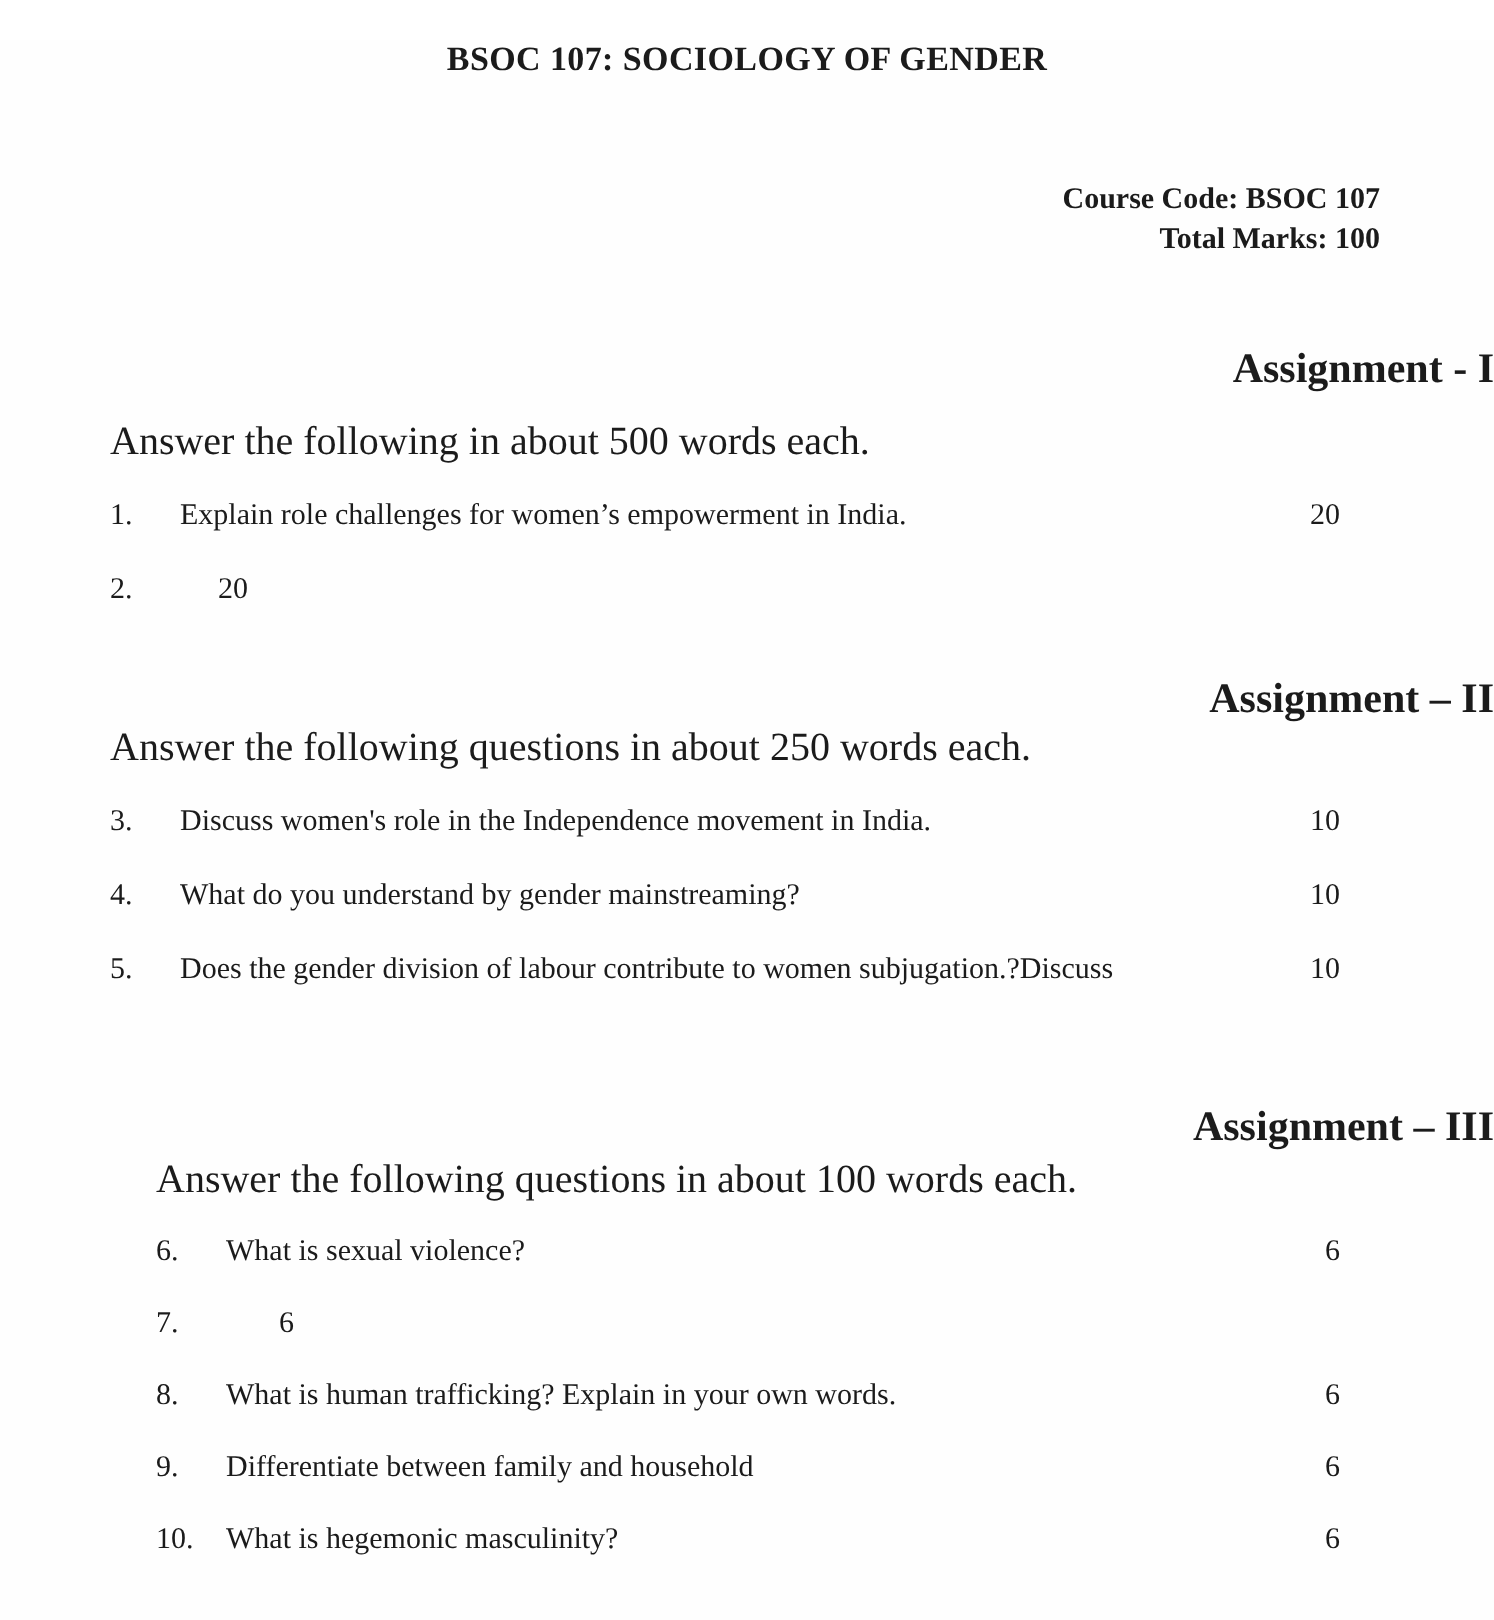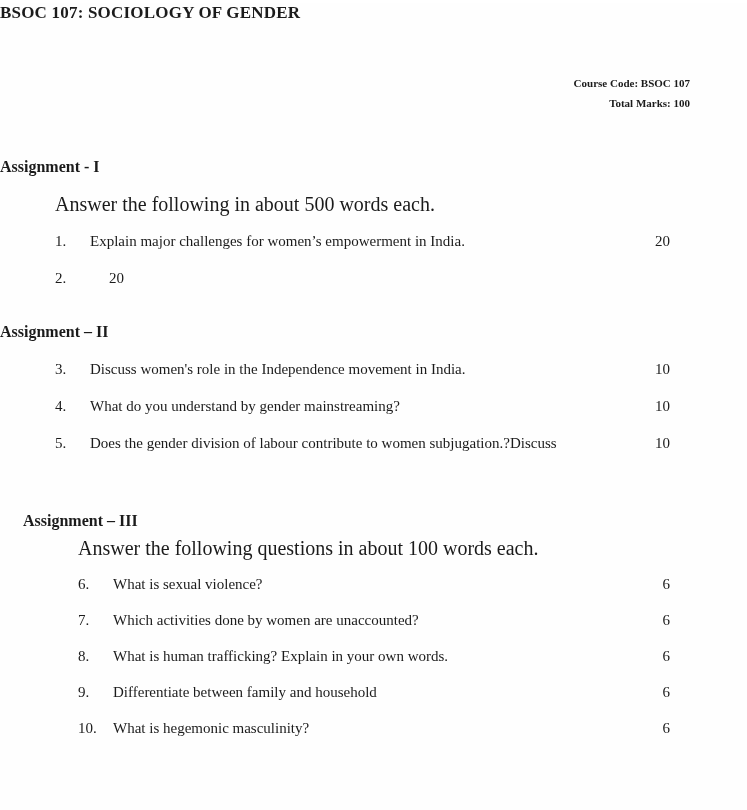--- a/index.html
+++ b/index.html
@@ -11,40 +11,40 @@
     font-family: "Liberation Serif", "DejaVu Serif", serif;
     color: #1b1b1b;
   }
   .page {
     width: 747px;
     height: 810px;
     background: #fefefe;
     position: relative;
   }
   .title {
-    margin-top: 3px;
+    margin-top: 20px;
     font-size: 17px;
     line-height: 20px;
     font-weight: bold;
-    text-align: left;
+    text-align: center;
     letter-spacing: 0.2px;
   }
   .meta {
     margin-top: 51px;
     margin-right: 57px;
     text-align: right;
     font-weight: bold;
-    font-size: 11px;
+    font-size: 15px;
   }
   .meta-line { line-height: 19.5px; }
   .section-heading {
-    font-size: 16px;
+    font-size: 21px;
     line-height: 20px;
     font-weight: bold;
-    text-align: left;
+    text-align: right;
   }
   .instruction {
     font-size: 20px;
     line-height: 20px;
     margin-left: 55px;
     margin-right: 77px;
   }
   .q-row {
     display: flex;
     margin-left: 55px;
@@ -76,33 +76,34 @@
     <div class="meta-line">Total Marks: 100</div>
   </div>
 
   <div id="sections">
   <section class="section s1">
     <h2 class="section-heading">Assignment - I</h2>
     <p class="instruction">Answer the following in about 500 words each.</p>
     <div class="questions">
   <div class="q-row">
     <span class="q-num">1.</span>
-    <span class="q-text">Explain major challenges for women’s empowerment in India.</span>
+    <span class="q-text">Explain role challenges for women’s empowerment in India.</span>
     <span class="q-marks">20</span>
   </div>
 
   <div class="q-row">
     <span class="q-num">2.</span>
     <span class="q-marks">20</span>
   </div>
 </div>
   </section>
 
   <section class="section s2">
     <h2 class="section-heading">Assignment – II</h2>
+    <p class="instruction">Answer the following questions in about 250 words each.</p>
     <div class="questions">
   <div class="q-row">
     <span class="q-num">3.</span>
     <span class="q-text">Discuss women's role in the Independence movement in India.</span>
     <span class="q-marks">10</span>
   </div>
 
   <div class="q-row">
     <span class="q-num">4.</span>
     <span class="q-text">What do you understand by gender mainstreaming?</span>
@@ -122,21 +123,20 @@
     <p class="instruction">Answer the following questions in about 100 words each.</p>
     <div class="questions">
   <div class="q-row">
     <span class="q-num">6.</span>
     <span class="q-text">What is sexual violence?</span>
     <span class="q-marks">6</span>
   </div>
 
   <div class="q-row">
     <span class="q-num">7.</span>
-    <span class="q-text">Which activities done by women are unaccounted?</span>
     <span class="q-marks">6</span>
   </div>
 
   <div class="q-row">
     <span class="q-num">8.</span>
     <span class="q-text">What is human trafficking? Explain in your own words.</span>
     <span class="q-marks">6</span>
   </div>
 
   <div class="q-row">

